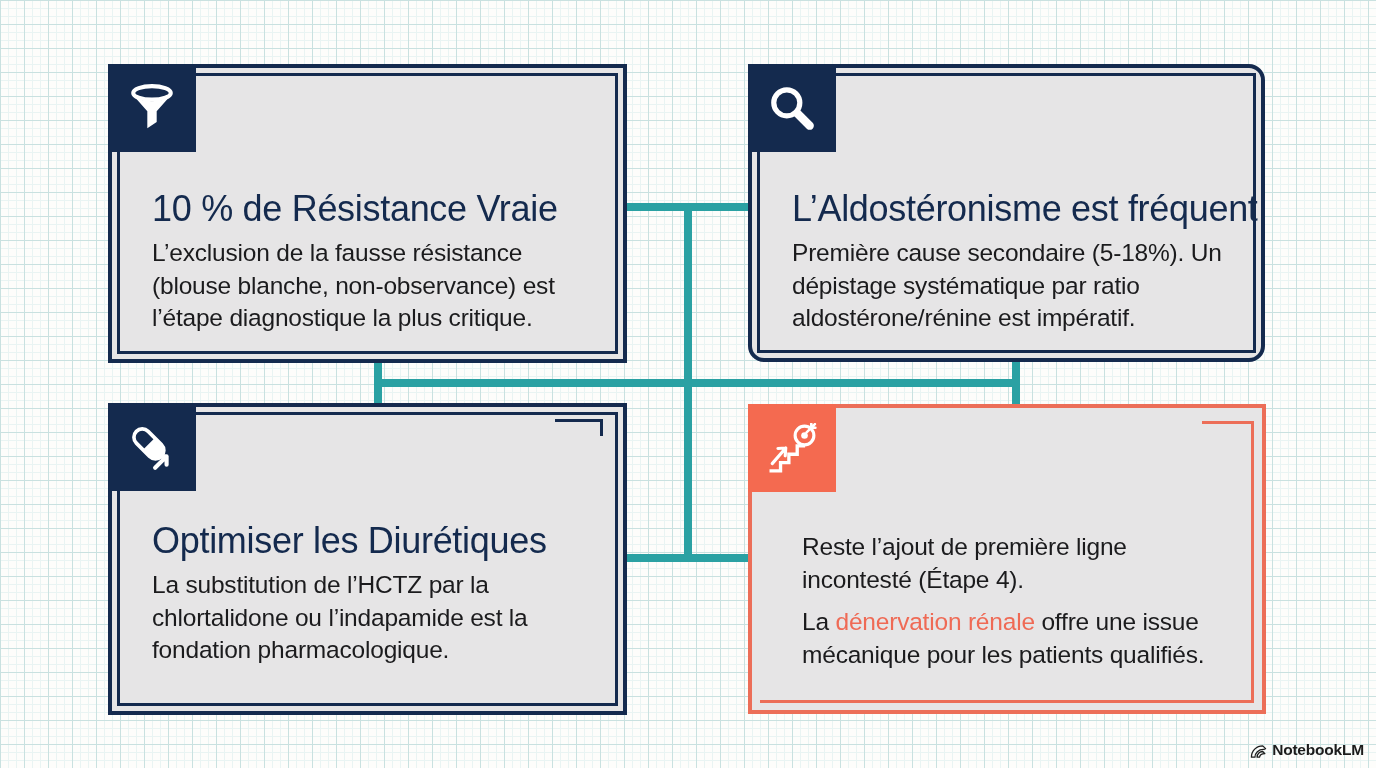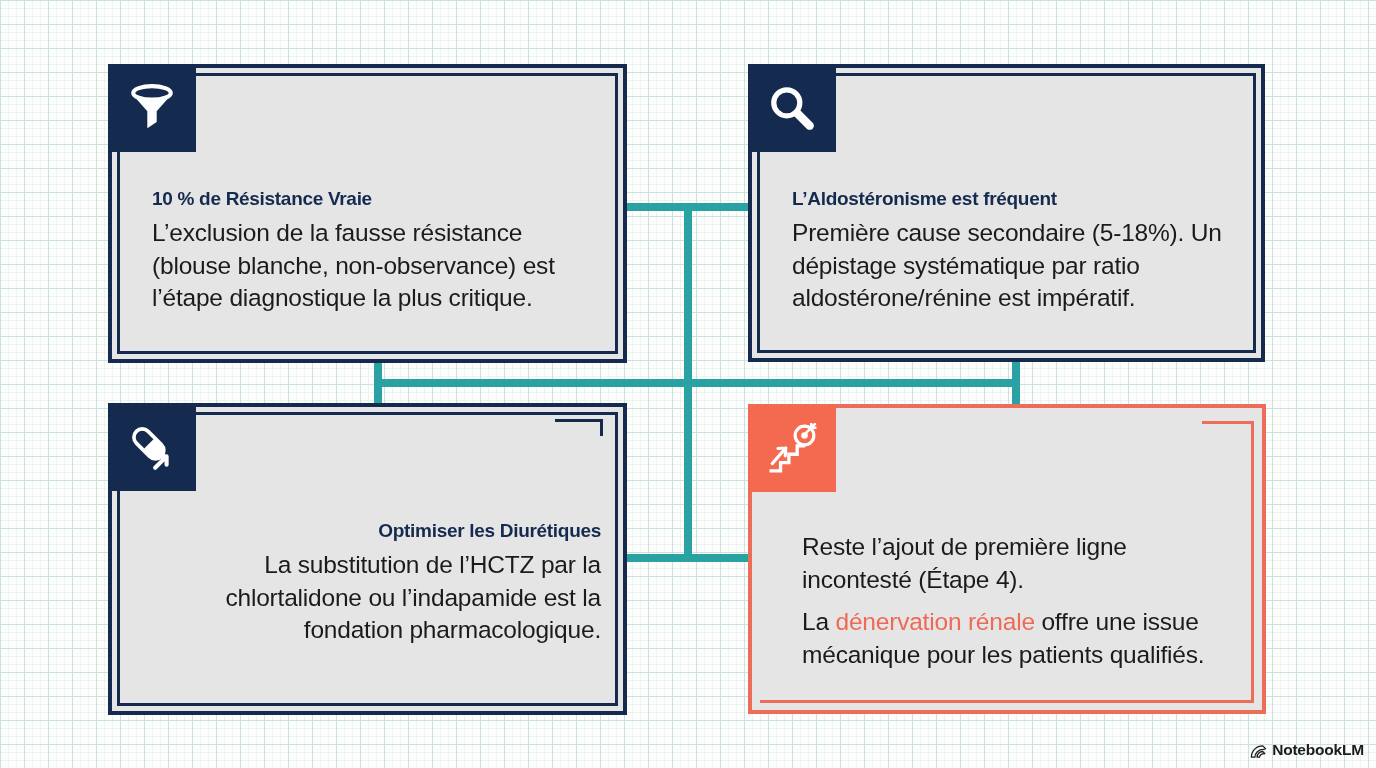--- a/index.html
+++ b/index.html
@@ -41,21 +41,21 @@
   }
   .icon-tile.navy-bg{background:#142a4e;}
   .icon-tile.coral-bg{background:#f46a50;}
   .icon-tile svg{width:50px;height:50px;}
 
   .card-content{position:absolute;left:40px;right:22px;}
   .c1 .card-content,.c2 .card-content{top:120px;}
   .c3 .card-content,.c4 .card-content{top:113px;}
 
   .card-title{
-    margin:0;font-size:19px;font-weight:700;color:#142a4e;
+    margin:0;font-size:36px;font-weight:400;color:#142a4e;
     letter-spacing:-0.3px;white-space:nowrap;
   }
   .card-body{
     margin:7px 0 0 0;font-size:24.5px;line-height:1.33;color:#1b1b1d;
     letter-spacing:-0.2px;
   }
   .card-body p{margin:10px;}
   .coral-text{color:#ef6a55;}
 
   
@@ -84,35 +84,35 @@
         <ellipse cx="24" cy="9.5" rx="18" ry="6.5" fill="none" stroke="#ffffff" stroke-width="4"></ellipse>
         <path d="M7 13 C 13 19 35 19 41 13 L 28.5 27 L 28.5 37.5 L 19.5 43.5 L 19.5 27 Z" fill="#ffffff"></path>
       </svg>
     </div>
     <div class="card-content">
       <h2 class="card-title">10 % de Résistance Vraie</h2>
       <div class="card-body">L’exclusion de la fausse résistance (blouse blanche, non-observance) est l’étape diagnostique la plus critique.</div>
     </div>
   </section>
 
-  <section class="card navy c2" style="left:748px;top:64px;width:517px;height:298px;">
+  <section class="card navy c2" style="left:748px;top:64px;width:517px;height:298px;border-radius:16px;">
     <div class="inner-frame"></div>
     <div class="icon-tile navy-bg">
       <svg viewBox="0 0 48 48" aria-hidden="true">
         <circle cx="19" cy="19" r="12.5" fill="none" stroke="#ffffff" stroke-width="5"></circle>
         <line x1="29" y1="29" x2="41" y2="41" stroke="#ffffff" stroke-width="8" stroke-linecap="round"></line>
       </svg>
     </div>
     <div class="card-content">
       <h2 class="card-title">L’Aldostéronisme est fréquent</h2>
       <div class="card-body">Première cause secondaire (5-18%). Un dépistage systématique par ratio aldostérone/rénine est impératif.</div>
     </div>
   </section>
 
-  <section class="card navy c3" style="left:108px;top:403px;width:519px;height:312px;text-align:right;">
+  <section class="card navy c3" style="left:108px;top:403px;width:519px;height:312px;">
     <div class="inner-frame"></div>
     <div class="bracket"></div>
     <div class="icon-tile navy-bg">
       <svg viewBox="0 0 48 48" aria-hidden="true">
         <g transform="rotate(-45 21 21)">
           <rect x="13" y="4" width="16" height="34" rx="8" fill="none" stroke="#ffffff" stroke-width="3.5"></rect>
           <path d="M13 21 h16 v9 a8 8 0 0 1 -16 0 z" fill="#ffffff"></path>
         </g>
         <path d="M27 44 L38 33 M38 33 h-8 M38 33 v8" fill="none" stroke="#ffffff" stroke-width="4" stroke-linecap="round" stroke-linejoin="round"></path>
       </svg>

